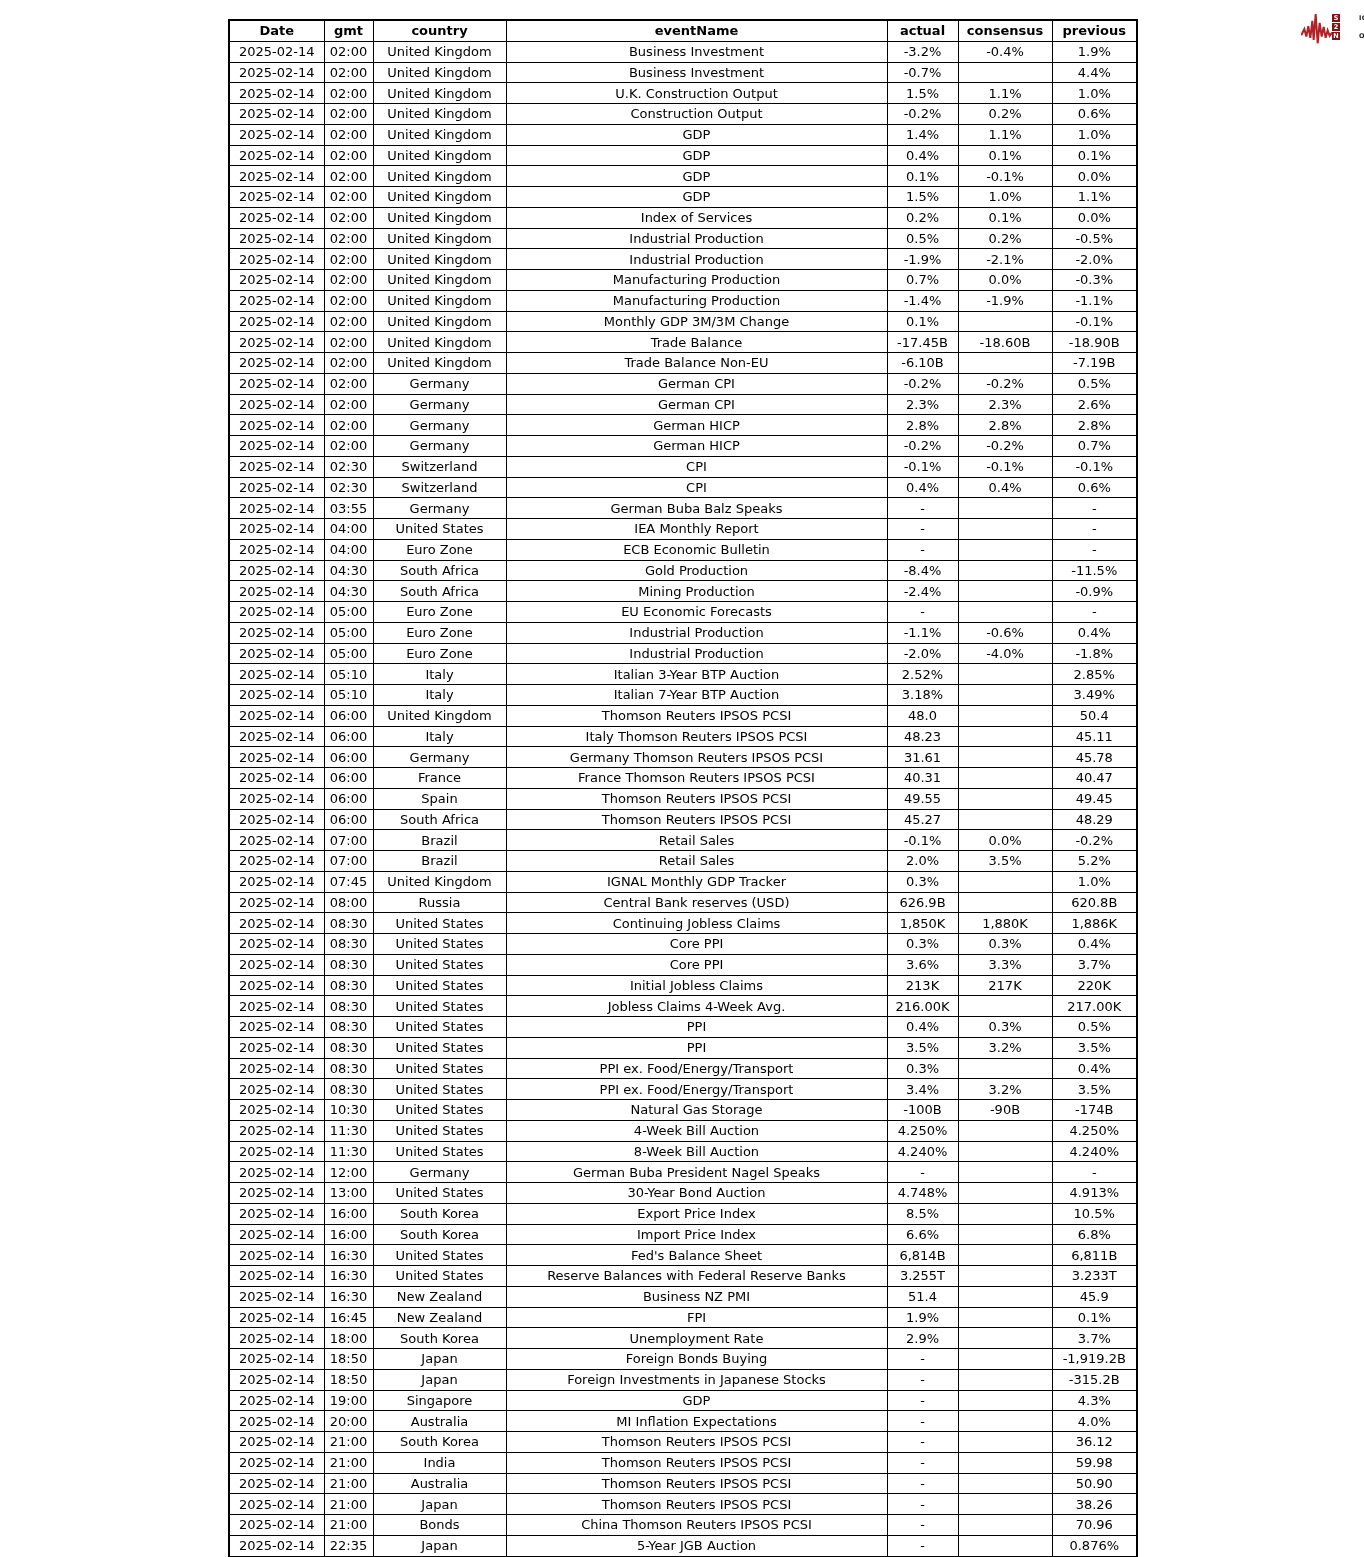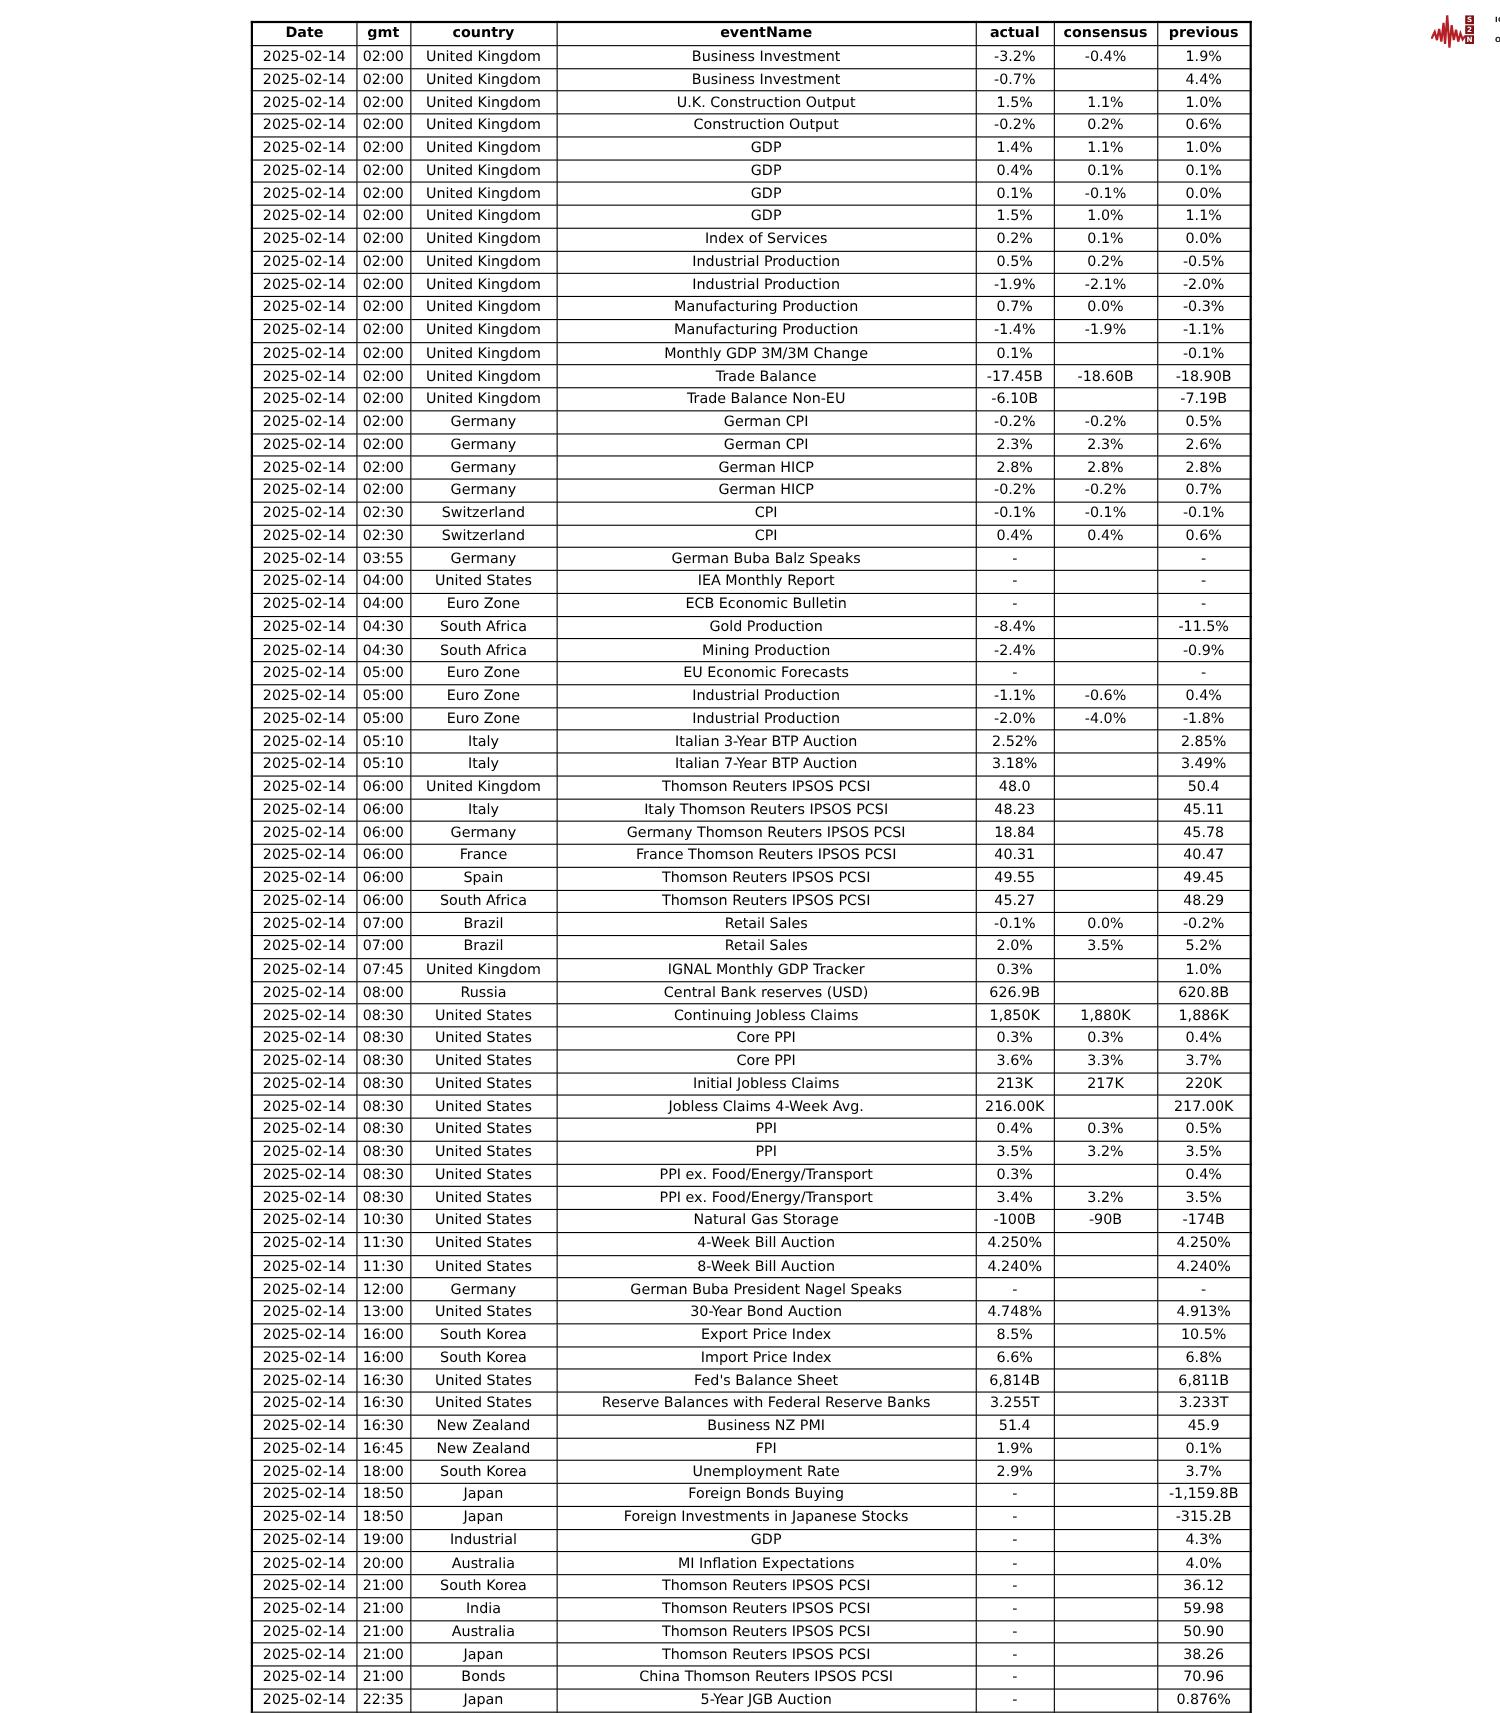--- a/index.html
+++ b/index.html
@@ -422,21 +422,21 @@
           <td>Italy Thomson Reuters IPSOS PCSI</td>
           <td>48.23</td>
           <td></td>
           <td>45.11</td>
         </tr>
         <tr>
           <td>2025-02-14</td>
           <td>06:00</td>
           <td>Germany</td>
           <td>Germany Thomson Reuters IPSOS PCSI</td>
-          <td>18.84</td>
+          <td>31.61</td>
           <td></td>
           <td>45.78</td>
         </tr>
         <tr>
           <td>2025-02-14</td>
           <td>06:00</td>
           <td>France</td>
           <td>France Thomson Reuters IPSOS PCSI</td>
           <td>40.31</td>
           <td></td>
@@ -685,35 +685,35 @@
           <td></td>
           <td>3.7%</td>
         </tr>
         <tr>
           <td>2025-02-14</td>
           <td>18:50</td>
           <td>Japan</td>
           <td>Foreign Bonds Buying</td>
           <td>-</td>
           <td></td>
-          <td>-1,159.8B</td>
+          <td>-1,919.2B</td>
         </tr>
         <tr>
           <td>2025-02-14</td>
           <td>18:50</td>
           <td>Japan</td>
           <td>Foreign Investments in Japanese Stocks</td>
           <td>-</td>
           <td></td>
           <td>-315.2B</td>
         </tr>
         <tr>
           <td>2025-02-14</td>
           <td>19:00</td>
-          <td>Industrial</td>
+          <td>Singapore</td>
           <td>GDP</td>
           <td>-</td>
           <td></td>
           <td>4.3%</td>
         </tr>
         <tr>
           <td>2025-02-14</td>
           <td>20:00</td>
           <td>Australia</td>
           <td>MI Inflation Expectations</td>

